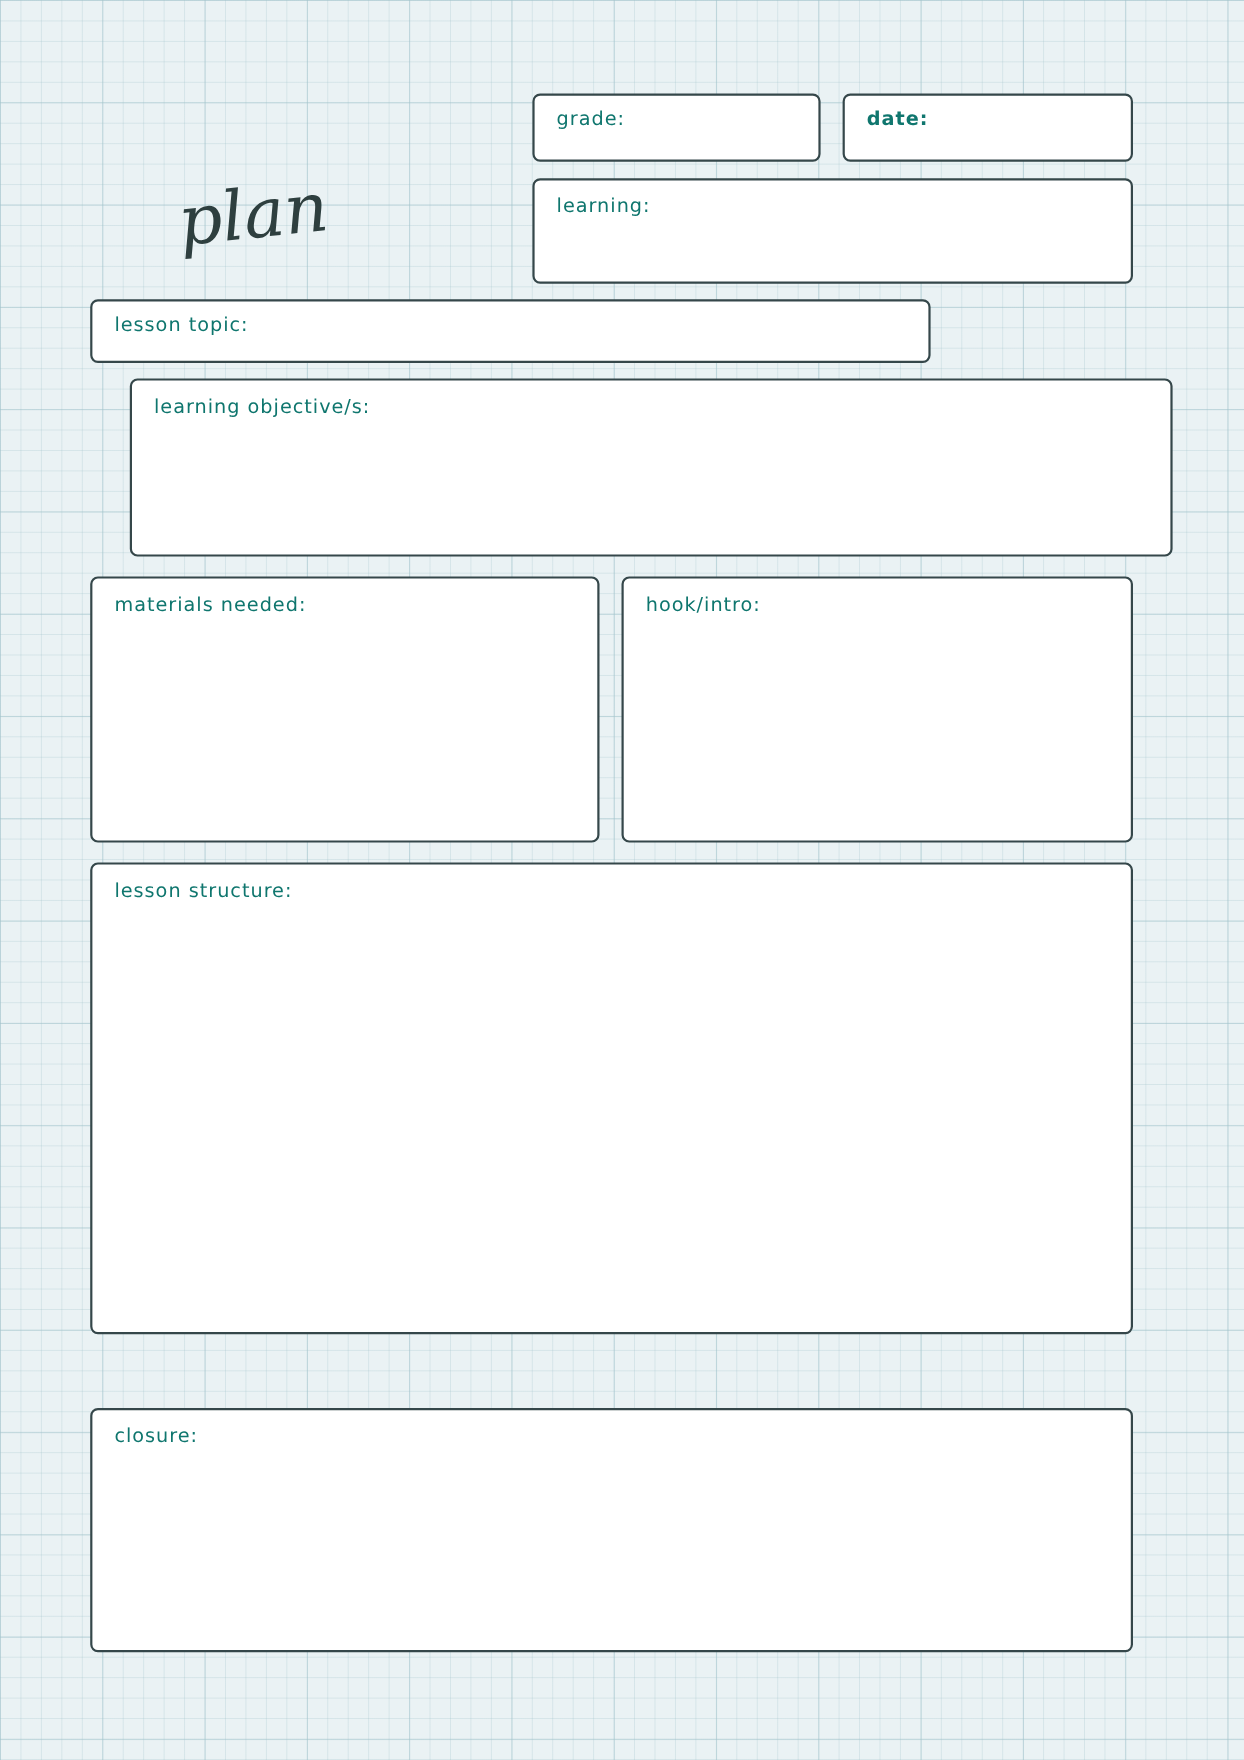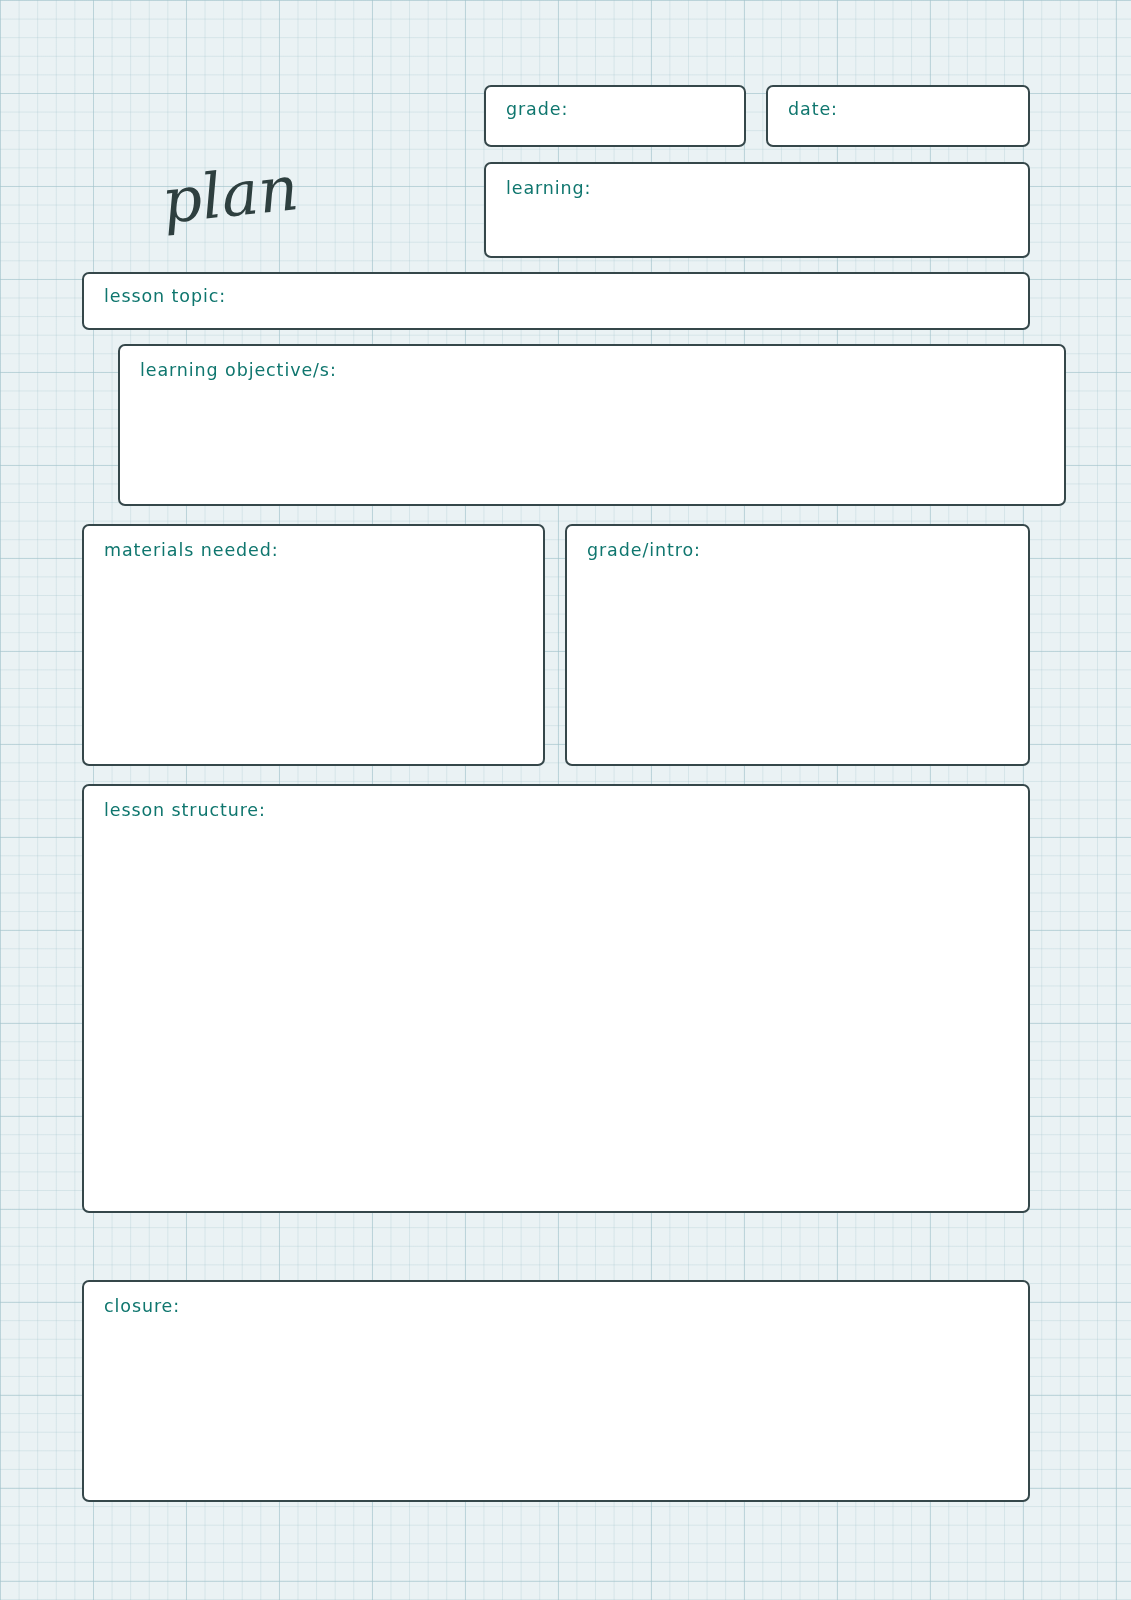--- a/index.html
+++ b/index.html
@@ -91,23 +91,23 @@
     letter-spacing: 0.9px;
     color: #0f766e;
     white-space: nowrap;
   }
   .box.small .box-label {
     top: 12px;
   }
 
   
   #grade-box   { left: 484px;  top: 85px;   width: 262px; height: 62px; }
-  #date-box    { left: 766px;  top: 85px;   width: 264px; height: 62px; }
+  #date-box    { left: 766px;  top: 85px;   width: 264px; height: 62px; font-weight: bold; }
   #subject-box { left: 484px;  top: 162px;  width: 546px; height: 96px; }
-  #topic-box   { left: 82px;   top: 272px;  width: 948px; height: 58px; }
+  #topic-box   { left: 82px;   top: 272px;  width: 764px; height: 58px; }
   #objective-box { left: 82px; top: 344px;  width: 948px; height: 162px; margin-left: 36px; }
   #materials-box { left: 82px; top: 524px;  width: 463px; height: 242px; padding-left: 20px; }
   #hook-box      { left: 565px; top: 524px; width: 465px; height: 242px; }
   #structure-box { left: 82px; top: 784px;  width: 948px; height: 429px; }
   #closure-box   { left: 82px; top: 1280px; width: 948px; height: 222px; }
 </style>
 </head>
 <body>
 
 <div id="page"></div>
@@ -136,21 +136,21 @@
 
   <div class="box" id="objective-box">
     <div class="box-label">learning objective/s:</div>
   </div>
 
   <div class="box" id="materials-box">
     <div class="box-label">materials needed:</div>
   </div>
 
   <div class="box" id="hook-box">
-    <div class="box-label">grade/intro:</div>
+    <div class="box-label">hook/intro:</div>
   </div>
 
   <div class="box" id="structure-box">
     <div class="box-label">lesson structure:</div>
   </div>
 
   <div class="box" id="closure-box">
     <div class="box-label">closure:</div>
   </div>
 

